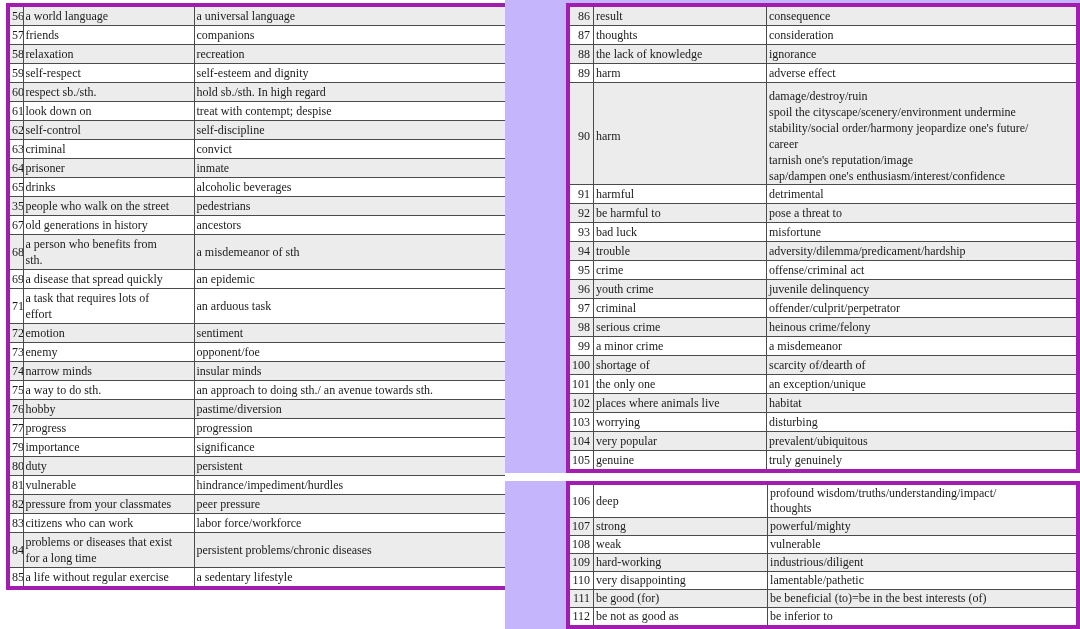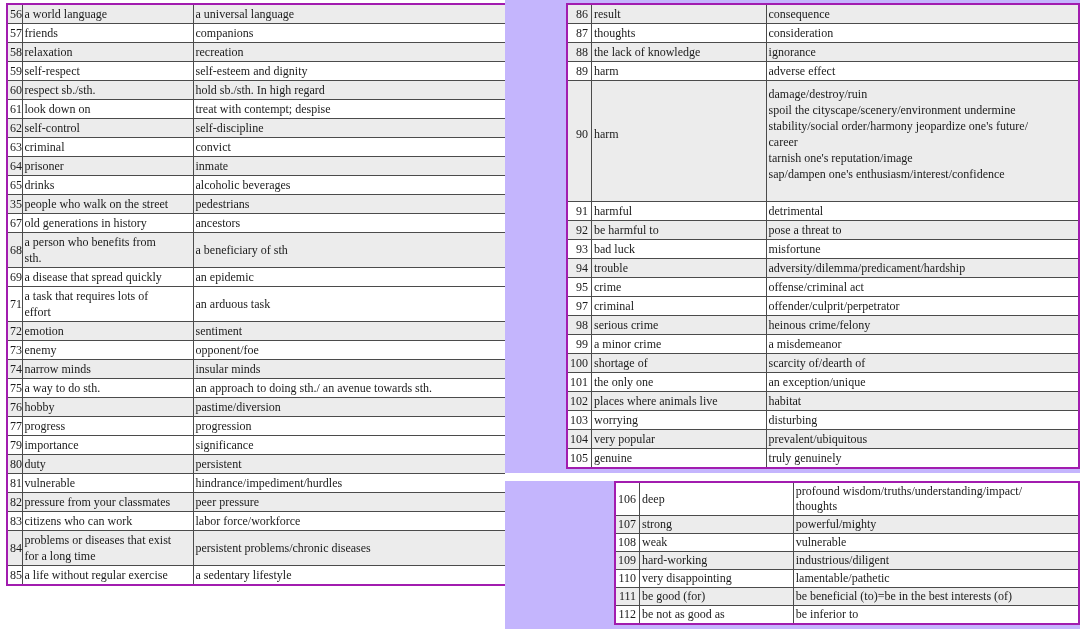--- a/index.html
+++ b/index.html
@@ -8,40 +8,40 @@
     background:#ffffff;
     overflow:hidden;
     position:relative;
     font-family:"Liberation Serif", serif;
   }
   .tbl {
     position:absolute;
     border-collapse:collapse;
     table-layout:fixed;
     background:#ffffff;
-    border:2px solid #a21caf;
+    border:4px solid #a21caf;
     font-family:Liberation Serif, serif;
   }
   .tbl td {
     border:1px solid #4b4b4b;
     font-size:12px;
     line-height:16px;
     padding:1px 2px;
     color:#1b1b1b;
     white-space:pre-line;
     overflow:hidden;
     vertical-align:middle;
   }
   .tbl td.num {
     text-align:right;
     padding-right:3px;
     white-space:nowrap;
   }
   tr.stripe td { background:#ececec; }
-  tr.tall td { padding-top:5px; padding-bottom:19px; }
+  tr.tall td { padding-top:5px; padding-bottom:0; }
 
   #left-table { left:6px; top:3px; width:499px; }
   #left-table col.c-num  { width:15px; }
   #left-table col.c-term { width:171px; }
   #left-table col.c-def  { width:313px; }
 
   #right-pane {
     position:absolute; left:505px; top:0;
     width:575px; height:629px;
     background:#c4b5fd;
@@ -49,21 +49,21 @@
   }
   #right-gap {
     position:absolute; left:0; top:473px;
     width:100%; height:8px;
     background:#ffffff;
   }
   .rtbl col.c-num  { width:22px; }
   .rtbl col.c-term { width:182px; }
   .rtbl col.c-def  { width:320px; }
   #right-table-top { left:61px; top:3px; }
-  #right-table-bottom { left:61px; top:481px;margin-left:48px; }
+  #right-table-bottom { left:61px; top:481px; }
   #right-table-bottom td { line-height:15px; }
 </style>
 </head>
 <body>
 
 <table class="tbl" id="left-table">
   <colgroup>
       <col class="c-num">
       <col class="c-term">
       <col class="c-def">
@@ -126,21 +126,21 @@
       </tr>
       <tr>
         <td class="num">67</td>
         <td>old generations in history</td>
         <td>ancestors</td>
       </tr>
       <tr class="stripe">
         <td class="num">68</td>
         <td>a person who benefits from
 sth.</td>
-        <td>a beneficiary of sth</td>
+        <td>a misdemeanor of sth</td>
       </tr>
       <tr>
         <td class="num">69</td>
         <td>a disease that spread quickly</td>
         <td>an epidemic</td>
       </tr>
       <tr>
         <td class="num">71</td>
         <td>a task that requires lots of
 effort</td>
@@ -272,20 +272,25 @@
         <tr class="stripe">
           <td class="num">94</td>
           <td>trouble</td>
           <td>adversity/dilemma/predicament/hardship</td>
         </tr>
         <tr>
           <td class="num">95</td>
           <td>crime</td>
           <td>offense/criminal act</td>
         </tr>
+        <tr class="stripe">
+          <td class="num">96</td>
+          <td>youth crime</td>
+          <td>juvenile delinquency</td>
+        </tr>
         <tr>
           <td class="num">97</td>
           <td>criminal</td>
           <td>offender/culprit/perpetrator</td>
         </tr>
         <tr class="stripe">
           <td class="num">98</td>
           <td>serious crime</td>
           <td>heinous crime/felony</td>
         </tr>

